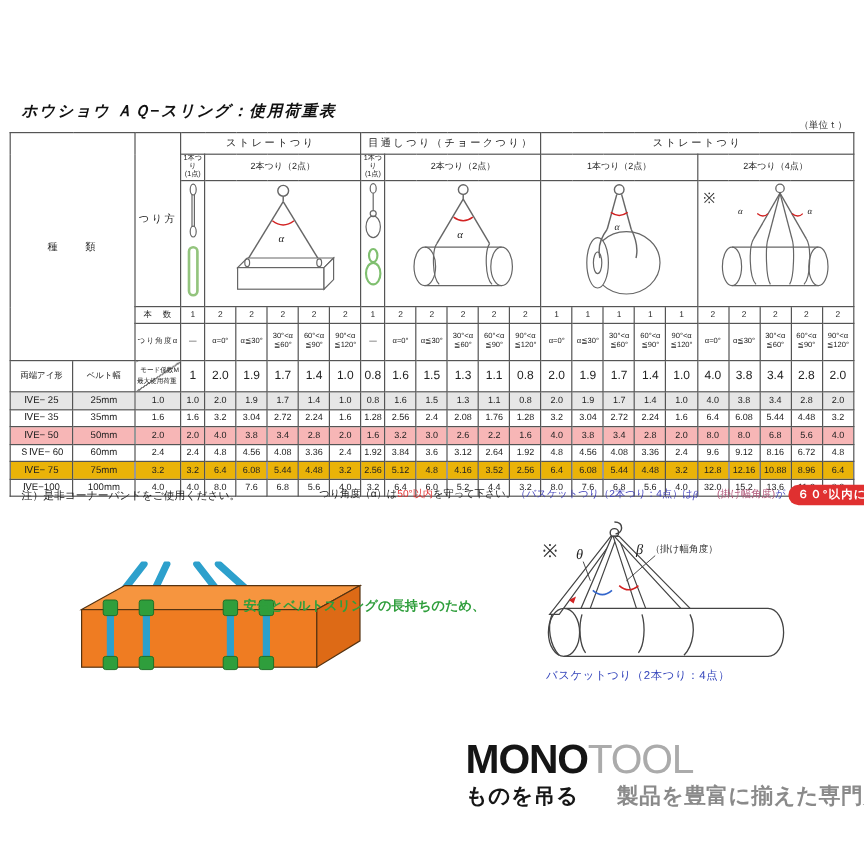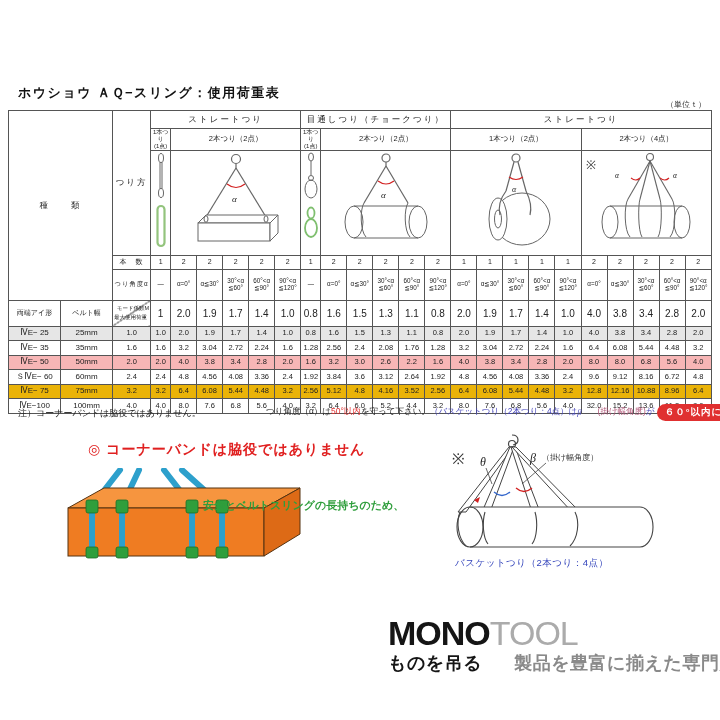--- a/index.html
+++ b/index.html
@@ -1,18 +1,18 @@
 <!DOCTYPE html>
 <html><head>
 <meta charset="utf-8">
 <style>
   html,body{margin:0;padding:0;background:#fff;}
   body{width:720px;height:720px;font-family:"Liberation Sans","DejaVu Sans",sans-serif;}
   #page{position:relative;width:720px;height:720px;overflow:hidden;background:#fff;}
-  .title{position:absolute;left:18px;top:84px;font-size:13px;font-weight:bold;letter-spacing:1.5px;color:#111;}
+  .title{position:absolute;left:18px;top:84px;font-size:13px;font-weight:bold;letter-spacing:1.5px;color:#111;font-style:italic;}
   .unit{position:absolute;right:14px;top:99px;font-size:8px;color:#333;}
 
   table.spec{position:absolute;left:8px;top:110px;width:704px;border-collapse:collapse;table-layout:fixed;}
   table.spec td{border:1px solid #555;text-align:center;vertical-align:middle;padding:0;color:#222;overflow:hidden;line-height:1.1;}
   tr.r-ghead td{height:17px;font-size:8.5px;letter-spacing:2px;margin-top:28px;}
   tr.r-sub td{height:18px;font-size:7.5px;}
   .sub-small{font-size:6px;line-height:1.15;display:block;}
   tr.r-ill td{height:104px;}
   .kind{font-size:12px;color:#111;}
   .method{font-size:8px;}
@@ -470,33 +470,32 @@
           <td>4.0</td>
           <td>32.0</td>
           <td>15.2</td>
           <td>13.6</td>
           <td>11.2</td>
           <td>8.0</td>
         </tr>
       </tbody>
   </table>
 
-  <div class="note1"><span>注）</span><span>コーナーバンドは脇役ではありません。</span></div>
+  <div class="note1"><span>注）</span><span>是非コーナーバンドをご使用ください。</span></div>
   <div class="note2">
     <span>つり角度（α）は</span>
       <span class="red-t">50°以内</span>
       <span>を守って下さい。</span>
       <span class="blue-t">（バスケットつり（2本つり：4点）は</span>
       <span class="beta-i">β</span>
       <span class="purple-t">(掛け幅角度)</span>
       <span class="blue-t"> が </span>
       <span class="badge">６０°以内になります。</span>
   </div>
 
-  <div class="cb-head">◎ コーナーバンドは脇役ではありません</div>
 
   <svg class="cb-svg" width="280" height="92" viewBox="0 0 280 92">
     <g stroke="#2da0cc" stroke-width="6" stroke-linecap="round">
       <line x1="40" y1="38" x2="68" y2="2"></line>
         <line x1="70" y1="38" x2="87" y2="2"></line>
       <line x1="140" y1="38" x2="112" y2="2"></line>
         <line x1="170" y1="38" x2="130" y2="2"></line>
     </g>
     <polygon points="16,40 52,20 248,20 212,40" fill="#f6953f" stroke="#553311" stroke-width="1"></polygon>
     <rect x="16" y="40" width="196" height="48" fill="#ef7c22" stroke="#553311" stroke-width="1"></rect>

